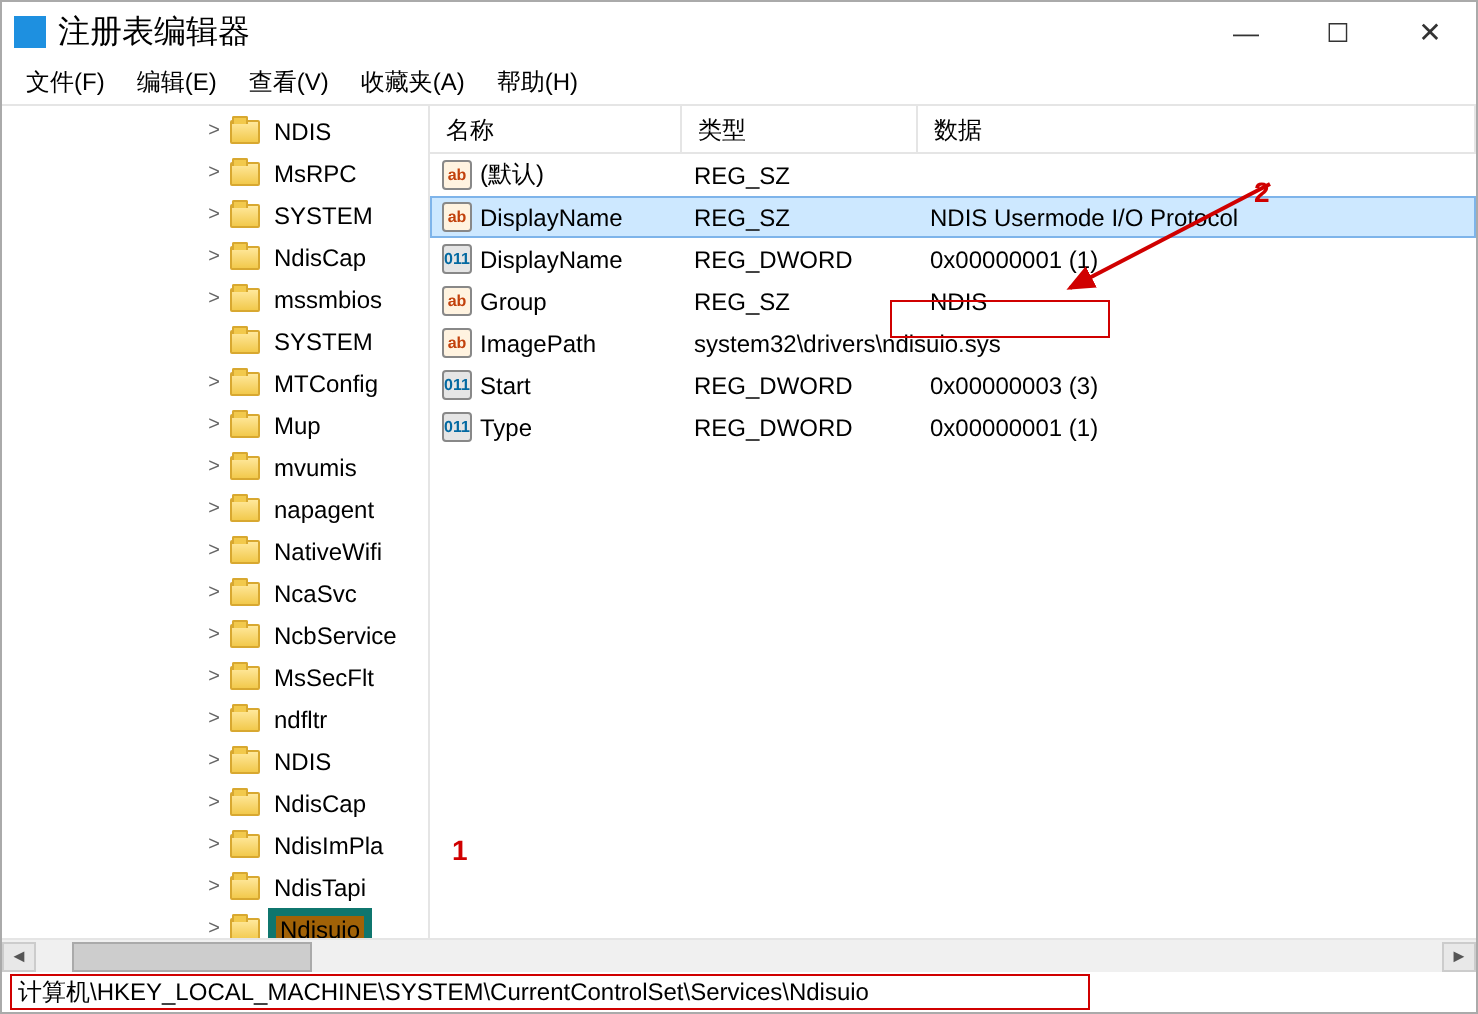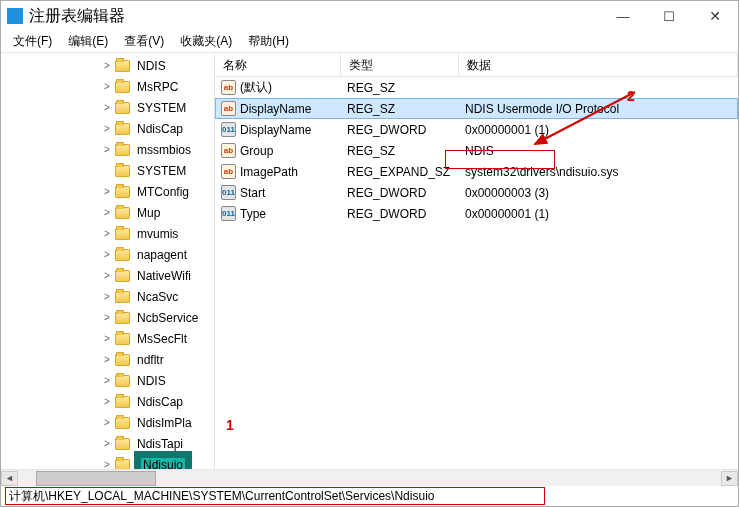--- a/index.html
+++ b/index.html
@@ -13,21 +13,21 @@
 .menubar{height:22px;display:flex;padding:0 4px;border-bottom:1px solid #e5e5e5}
 .menu-item{padding:2px 8px}
 .work{display:flex;height:416px}
 .tree-pane{width:214px;overflow:hidden;border-right:1px solid #e5e5e5;position:relative;padding-top:2px}
 .tree{padding-left:0}
 .tree-row{display:flex;align-items:center;height:21px;white-space:nowrap}
 .expander{width:12px;text-align:center;color:#666;font-size:10px;margin-right:2px}
 .folder-icon{width:15px;height:12px;background:linear-gradient(#ffe89c,#f2c94c);border:1px solid #d8a830;border-radius:1px;margin-right:4px;position:relative}
 .folder-icon:before{content:"";position:absolute;top:-3px;left:0;width:6px;height:3px;background:#f2c94c;border:1px solid #d8a830;border-bottom:none;border-radius:1px 1px 0 0}
 .tree-label{padding:1px 3px}
-.tree-row.selected .tree-label{background:#14b8a6;border:7px solid #0f766e;padding:0 2px}
+.tree-row.selected .tree-label{background:#a16207;border:4px solid #0f766e;padding:0 2px}
 .indent-1{padding-left:100px}
 .list-pane{flex:1;position:relative}
 .list-header{display:flex;height:24px;border-bottom:1px solid #e5e5e5}
 .list-header .col{padding:4px 8px;border-right:1px solid #e5e5e5}
 .col-name{width:126px}
 .col-type{width:118px}
 .col-data{flex:1}
 .list-body{}
 .row{display:flex;align-items:center;height:21px}
 .row .cell{padding:2px 6px;overflow:hidden;white-space:nowrap}
@@ -215,21 +215,20 @@
             <span>Group</span>
           </div>
           <div class="cell c-type">REG_SZ</div>
           <div class="cell c-data">NDIS</div>
         </div>
         <div class="row">
           <div class="cell c-name">
             <span class="val-icon sz">ab</span>
             <span>ImagePath</span>
           </div>
-          <div class="cell c-type">REG_EXPAND_SZ</div>
           <div class="cell c-data">system32\drivers\ndisuio.sys</div>
         </div>
         <div class="row">
           <div class="cell c-name">
             <span class="val-icon bin">011</span>
             <span>Start</span>
           </div>
           <div class="cell c-type">REG_DWORD</div>
           <div class="cell c-data">0x00000003 (3)</div>
         </div>

